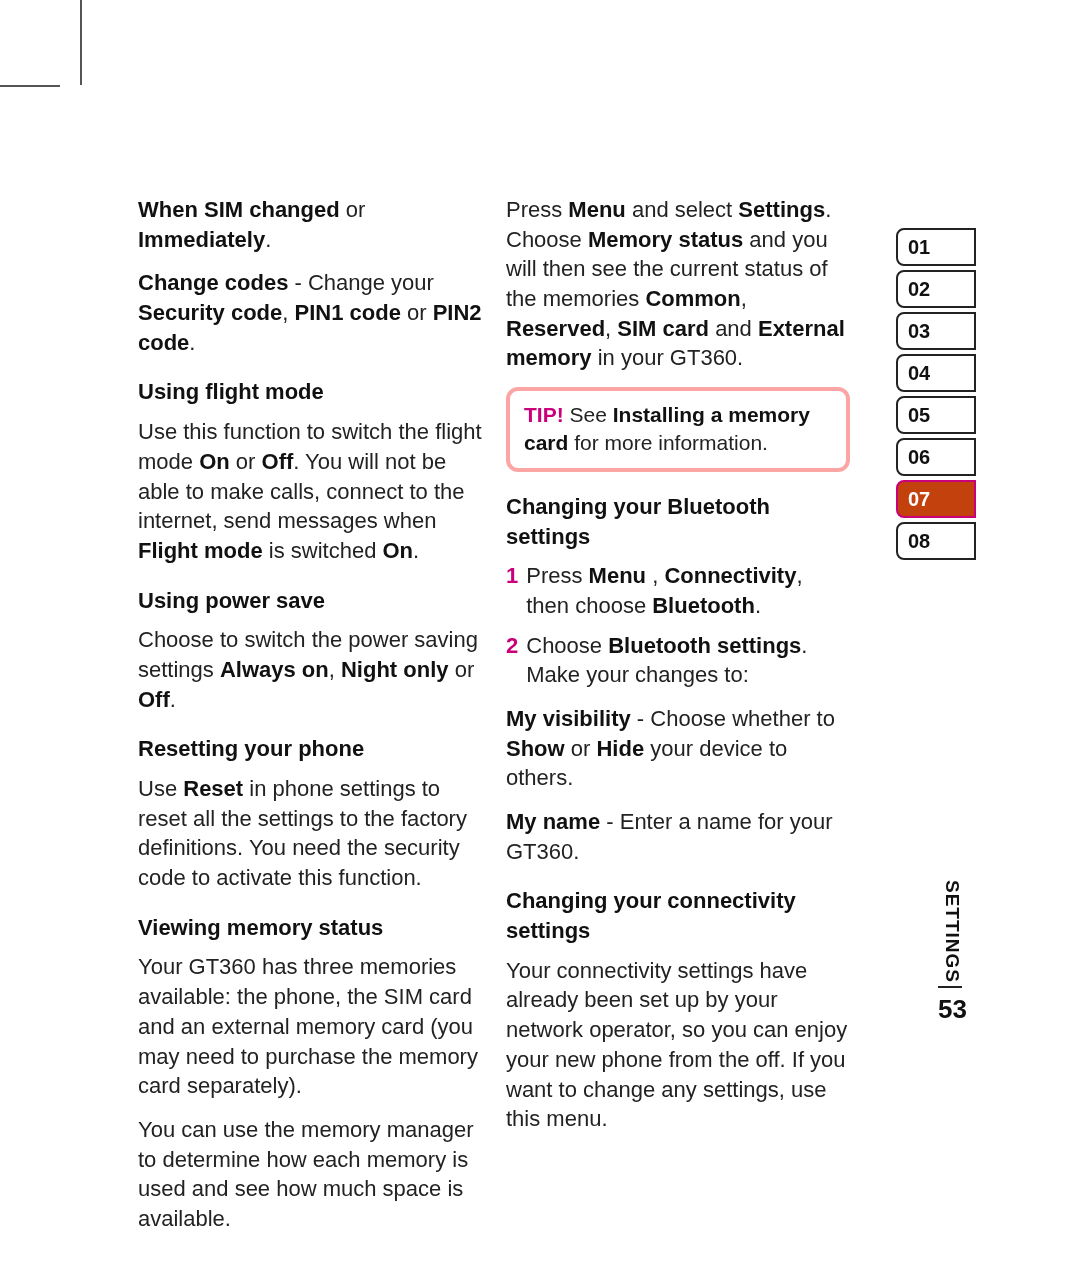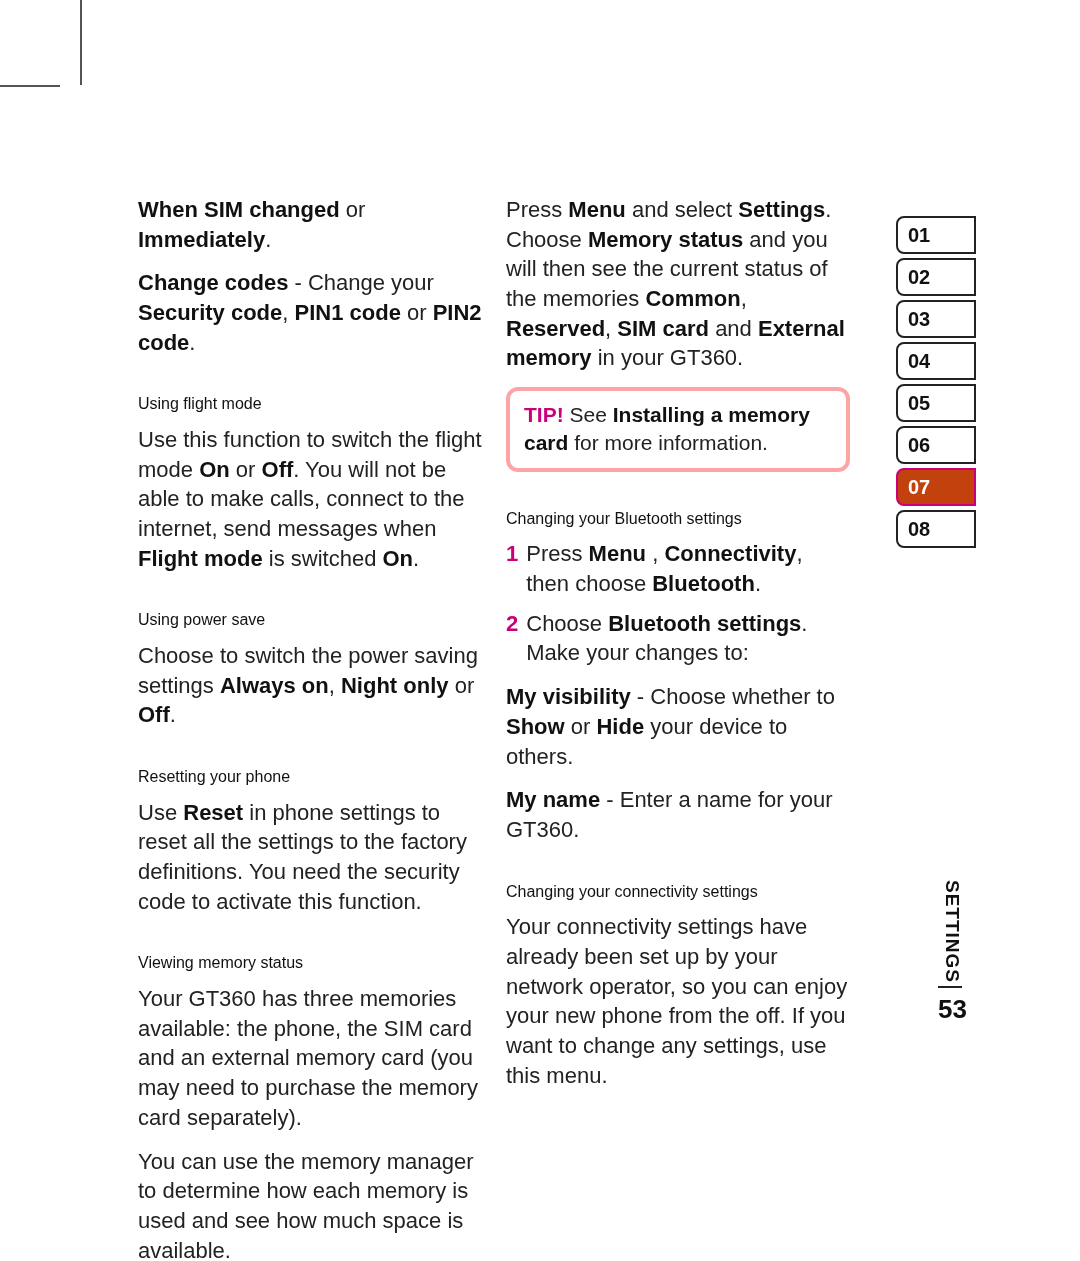--- a/index.html
+++ b/index.html
@@ -45,23 +45,23 @@
   .col {
     width: 344px;
     font-size: 22px;
     line-height: 1.35;
     color: #222;
   }
   .col p {
     margin: 0 0 14px 0;
   }
   .col h3 {
-    font-size: 16px;
-    font-weight: normal;
-    margin: 36px 0 10px 0;
+    font-size: 22px;
+    font-weight: bold;
+    margin: 20px 0 10px 0;
     color: #111;
   }
   .col h3:first-child { margin-top: 0; }
   b { font-weight: bold; color: #111; }
 
   .tipbox {
     border: 4px solid #fca5a5;
     border-radius: 12px;
     padding: 10px 14px;
     margin: 8px 0 18px 0;
@@ -71,21 +71,21 @@
   .tip-label { color: #c9007a; font-weight: bold; }
 
   .numlist { margin: 0 0 14px 0; }
   .numrow { display: flex; gap: 8px; margin-bottom: 10px; }
   .numrow .num { color: #c9007a; font-weight: bold; flex: 0 0 auto; }
   .numrow .text { flex: 1; }
 
   
   .tabs {
     position: absolute;
-    top: 216px;
+    top: 228px;
     left: 896px;
     width: 80px;
   }
   .tab {
     box-sizing: border-box;
     width: 80px;
     height: 38px;
     border: 2px solid #222;
     border-radius: 8px 0 0 8px;
     border-right: 2px solid #222;

